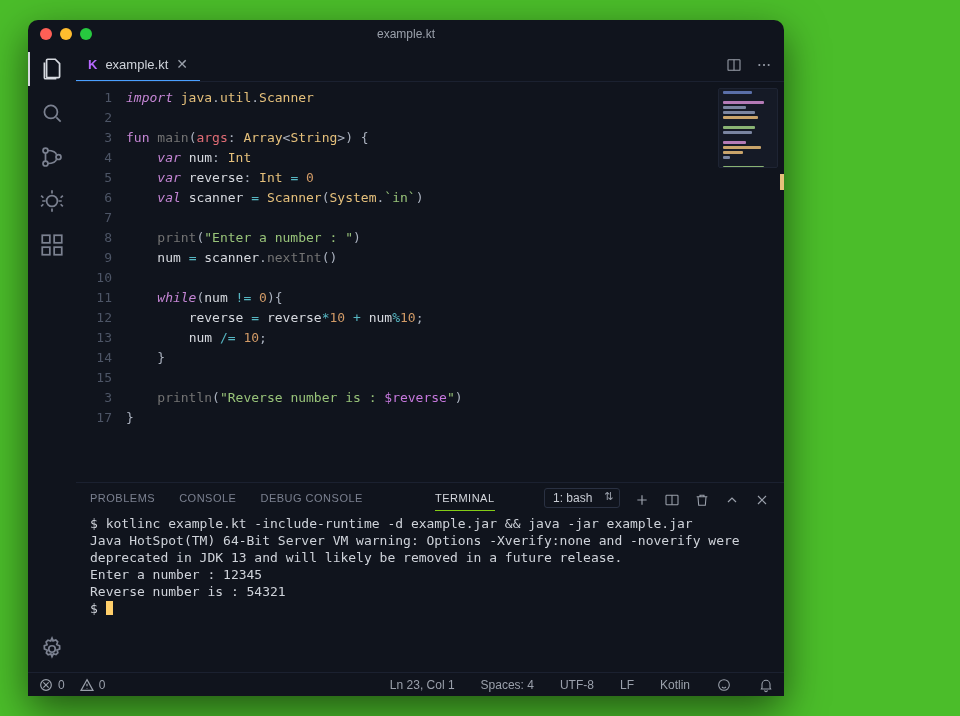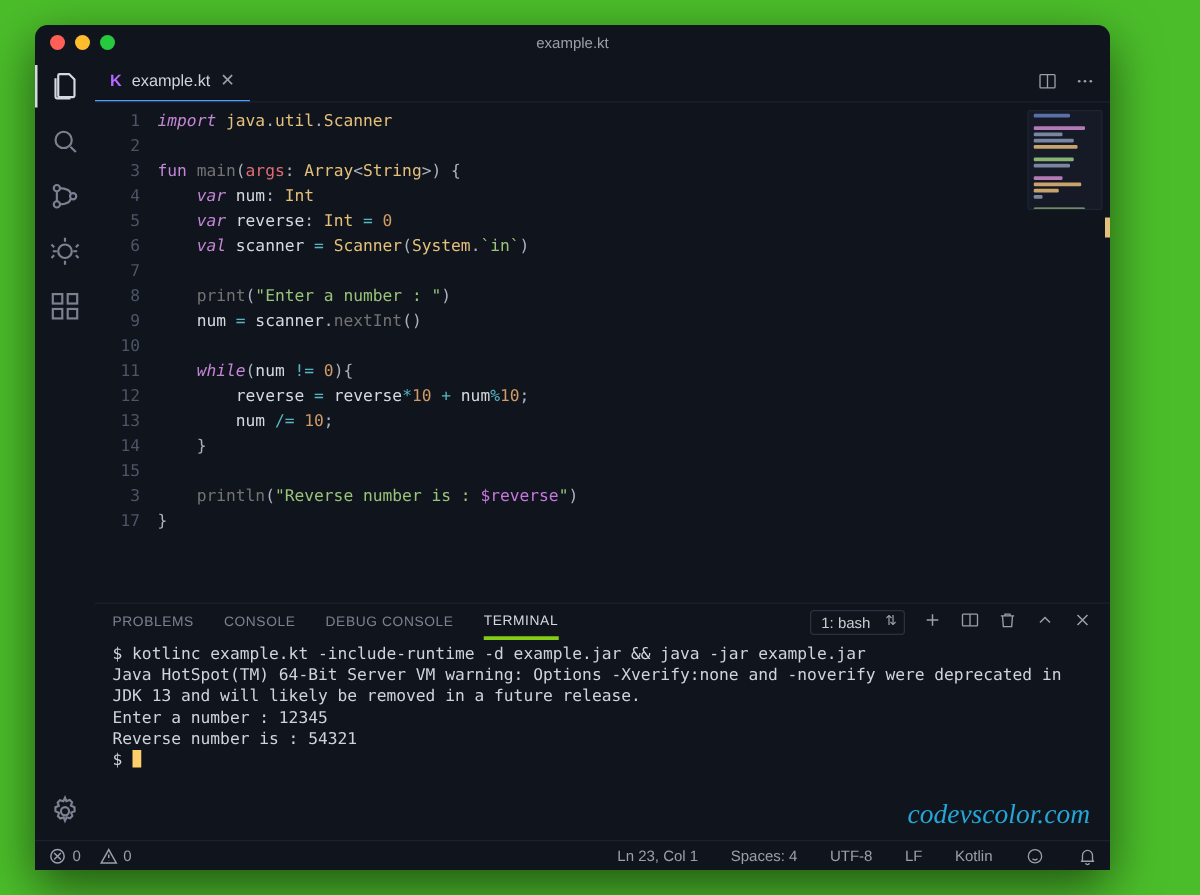--- a/index.html
+++ b/index.html
@@ -1,18 +1,18 @@
 <!DOCTYPE html>
 <html><head>
 <meta charset="utf-8">
 <style>
   * { margin: 0; padding: 0; box-sizing: border-box; }
   html, body { width: 960px; height: 716px; background: #4bbd2a; font-family: -apple-system, BlinkMacSystemFont, "Segoe UI", sans-serif; overflow: hidden; }
   .window {
-    position: absolute; top: 20px; left: 28px; width: 860px; height: 676px;
+    position: absolute; top: 20px; left: 28px; width: 756px; height: 676px;
     background: #10141d; border-radius: 10px; box-shadow: 0 14px 40px rgba(0,0,0,.55);
     display: flex; flex-direction: column; color: #c8ccd4;
   }
   .titlebar { height: 28px; display: flex; align-items: center; padding: 0 12px; position: relative; }
   .traffic { display: flex; gap: 8px; }
   .dot { width: 12px; height: 12px; border-radius: 50%; }
   .dot.red { background: #ff5f56; }
   .dot.yellow { background: #ffbd2e; }
   .dot.green { background: #27c93f; }
   .titlebar-title { position: absolute; left: 0; right: 0; text-align: center; font-size: 12px; color: #9aa0ab; }
@@ -29,22 +29,22 @@
   .tab .close { color: #9aa0ab; font-size: 14px; }
   .tabs .tab-actions { margin-left: auto; display: flex; align-items: center; gap: 14px; padding-right: 12px; color: #9aa0ab; }
   .editor { flex: 1; display: flex; min-height: 0; position: relative; }
   .gutter { width: 46px; text-align: right; color: #4d5566; font-family: "SF Mono", Menlo, Consolas, monospace; font-size: 13px; line-height: 20px; padding: 6px 10px 6px 0; user-select: none; }
   .code { flex: 1; font-family: "SF Mono", Menlo, Consolas, monospace; font-size: 13px; line-height: 20px; padding: 6px 0 6px 4px; white-space: pre; color: #c8ccd4; overflow: hidden; }
   .minimap { position: absolute; right: 6px; top: 6px; width: 60px; height: 80px; background: #151a26; border: 1px solid #1e2433; border-radius: 2px; overflow: hidden; }
   .minimap .mline { height: 3px; margin: 2px 4px; border-radius: 1px; }
   .panel { height: 190px; border-top: 1px solid #1b2130; display: flex; flex-direction: column; position: relative; }
   .panel-tabs { height: 30px; display: flex; align-items: center; gap: 24px; padding: 0 14px; font-size: 11px; letter-spacing: .5px; color: #7b8190; }
   .panel-tabs .ptab { cursor: pointer; padding: 6px 0; }
-  .panel-tabs .ptab.active { color: #d6d9df; border-bottom: 3px solid #84cc16; }
-  .panel-tabs .right { margin-left: auto; display: flex; align-items: flex-start; gap: 14px; color: #9aa0ab; }
+  .panel-tabs .ptab.active { color: #d6d9df; border-bottom: 1px solid #84cc16; margin-left: 48px; }
+  .panel-tabs .right { margin-left: auto; display: flex; align-items: flex-end; gap: 14px; color: #9aa0ab; }
   .term-select { background: #10141d; border: 1px solid #2a3142; color: #c8ccd4; font-size: 12px; padding: 2px 26px 2px 8px; border-radius: 3px; appearance: none; position: relative; }
   .sel-wrap { position: relative; display: inline-flex; }
   .sel-wrap::after { content: "⇅"; position: absolute; right: 6px; top: 2px; font-size: 11px; color: #9aa0ab; pointer-events: none; }
   .terminal { flex: 1; padding: 2px 14px 8px 14px; font-family: "SF Mono", Menlo, Consolas, monospace; font-size: 13px; line-height: 17px; color: #cfd3da; white-space: pre-wrap; overflow: hidden; }
   .cursor { display: inline-block; width: 7px; height: 14px; background: #ffcf6b; vertical-align: -2px; }
   .watermark { position: absolute; right: 16px; bottom: 8px; color: #24a7d6; font-family: "Brush Script MT", "Segoe Script", cursive; font-size: 22px; font-style: italic; }
   .statusbar { height: 24px; background: #10141d; border-top: 1px solid #1b2130; display: flex; align-items: center; font-size: 12px; color: #9aa0ab; padding: 0 10px; gap: 14px; }
   .statusbar .sb-right { margin-left: auto; display: flex; align-items: center; gap: 26px; }
   .sb-item { display: inline-flex; align-items: center; gap: 4px; cursor: pointer; }
   
@@ -226,21 +226,20 @@
                 </svg>
               </span>
             <span class="ic">
                 <svg viewBox="0 0 24 24" stroke="currentColor" stroke-width="1.8" fill="none">
                   <path d="M6 6l12 12M18 6L6 18"></path>
                 </svg>
               </span>
           </div>
         </div>
         <div class="terminal" id="terminal"><div>$ kotlinc example.kt -include-runtime -d example.jar &amp;&amp; java -jar example.jar</div><div>Java HotSpot(TM) 64-Bit Server VM warning: Options -Xverify:none and -noverify were deprecated in JDK 13 and will likely be removed in a future release.</div><div>Enter a number : 12345</div><div>Reverse number is : 54321</div><div>$ <span class="cursor"></span></div></div>
-        <div class="watermark">codevscolor.com</div>
       </div>
 
     </div>
   </div>
 
   <div class="statusbar">
     <span class="sb-item">
       <span class="ic">
           <svg viewBox="0 0 24 24" stroke="currentColor" stroke-width="1.8" fill="none">
             <circle cx="12" cy="12" r="8"></circle>

